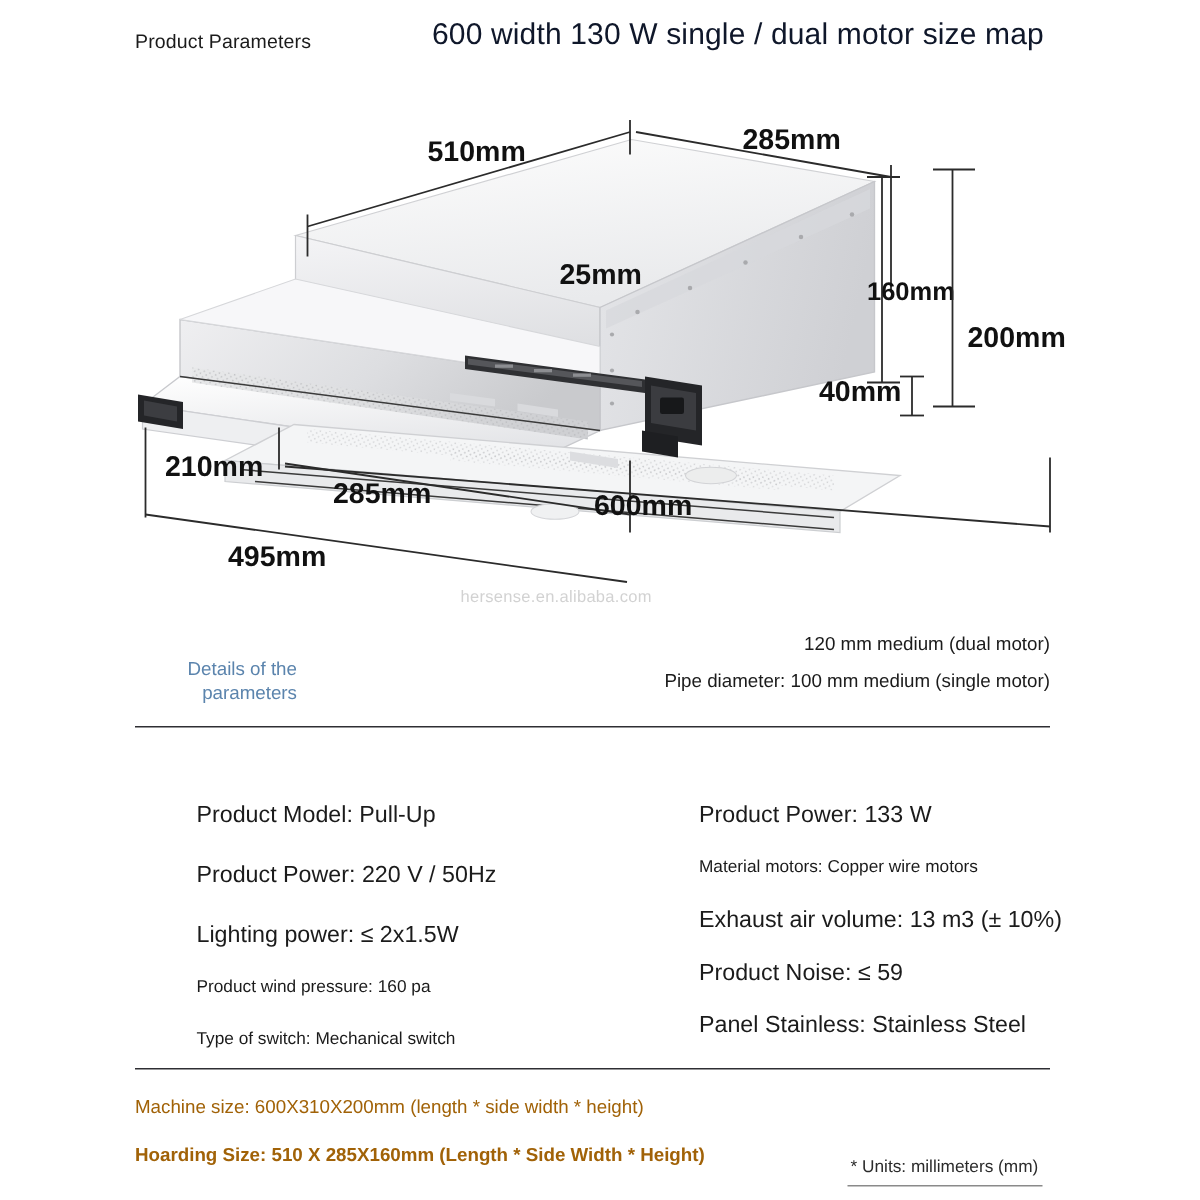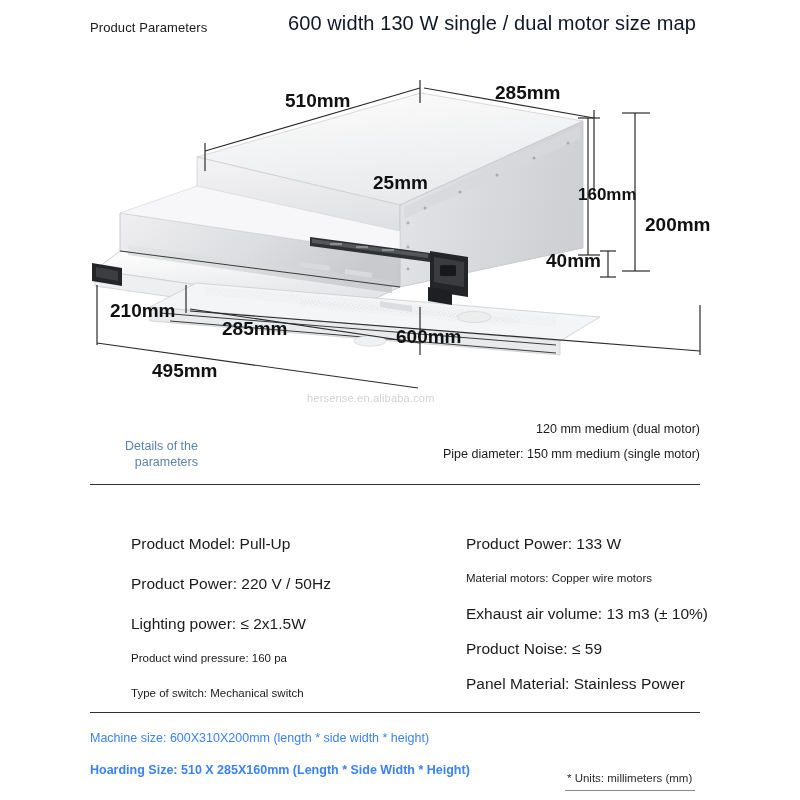--- a/index.html
+++ b/index.html
@@ -128,21 +128,21 @@
     color: #1b1b1b;
   }
   .spec-item.big   { font-size: 15.5px; font-weight: 400; }
   .spec-item.small { font-size: 11.5px; font-weight: 400; }
 
   
   .footer-line {
     position: absolute;
     left: 90px;
     font-size: 12.5px;
-    color: #3b82f6;
+    color: #a16207;
     white-space: nowrap;
   }
   #footer-machine  { top: 731px; }
   #footer-hoarding { top: 763px; font-weight: bold; }
 
   #units-note {
     position: absolute;
     left: 567px;
     top: 772px;
     font-size: 11.5px;
@@ -298,21 +298,21 @@
 
     <path d="M190,256 L700,296" class="dim-line"></path>
     <path d="M700,250 L700,300" class="dim-line"></path>
     <text class="dim-label" x="396" y="288" font-size="19">600mm</text>
   </svg>
 </div>
 
 <div id="watermark">hersense.en.alibaba.com</div>
 
 <div class="pipe-note" id="pipe-note-dual">120 mm medium (dual motor)</div>
-<div class="pipe-note" id="pipe-note-single">Pipe diameter: 150 mm medium (single motor)</div>
+<div class="pipe-note" id="pipe-note-single">Pipe diameter: 100 mm medium (single motor)</div>
 
 <div id="details-label">
   <span>Details of the</span><br>
   <span>parameters</span>
 </div>
 
 <div class="rule" id="rule-top"></div>
 <div class="rule" id="rule-bottom"></div>
 <div class="rule" id="rule-units"></div>
 
@@ -323,19 +323,19 @@
     <div class="spec-item big" style="top:98px">Lighting power: ≤ 2x1.5W</div>
     <div class="spec-item small" style="top:135px">Product wind pressure: 160 pa</div>
     <div class="spec-item small" style="top:170px">Type of switch: Mechanical switch</div>
   </div>
 
   <div class="spec-col" id="spec-col-right">
     <div class="spec-item big" style="top:18px">Product Power: 133 W</div>
     <div class="spec-item small" style="top:55px">Material motors: Copper wire motors</div>
     <div class="spec-item big" style="top:88px">Exhaust air volume: 13 m3 (± 10%)</div>
     <div class="spec-item big" style="top:123px">Product Noise: ≤ 59</div>
-    <div class="spec-item big" style="top:158px">Panel Material: Stainless Power</div>
+    <div class="spec-item big" style="top:158px">Panel Stainless: Stainless Steel</div>
   </div>
 </div>
 
 <div class="footer-line" id="footer-machine">Machine size: 600X310X200mm (length * side width * height)</div>
 <div class="footer-line" id="footer-hoarding">Hoarding Size: 510 X 285X160mm (Length * Side Width * Height)</div>
 <div id="units-note">* Units: millimeters (mm)</div>
 
 </body></html>

